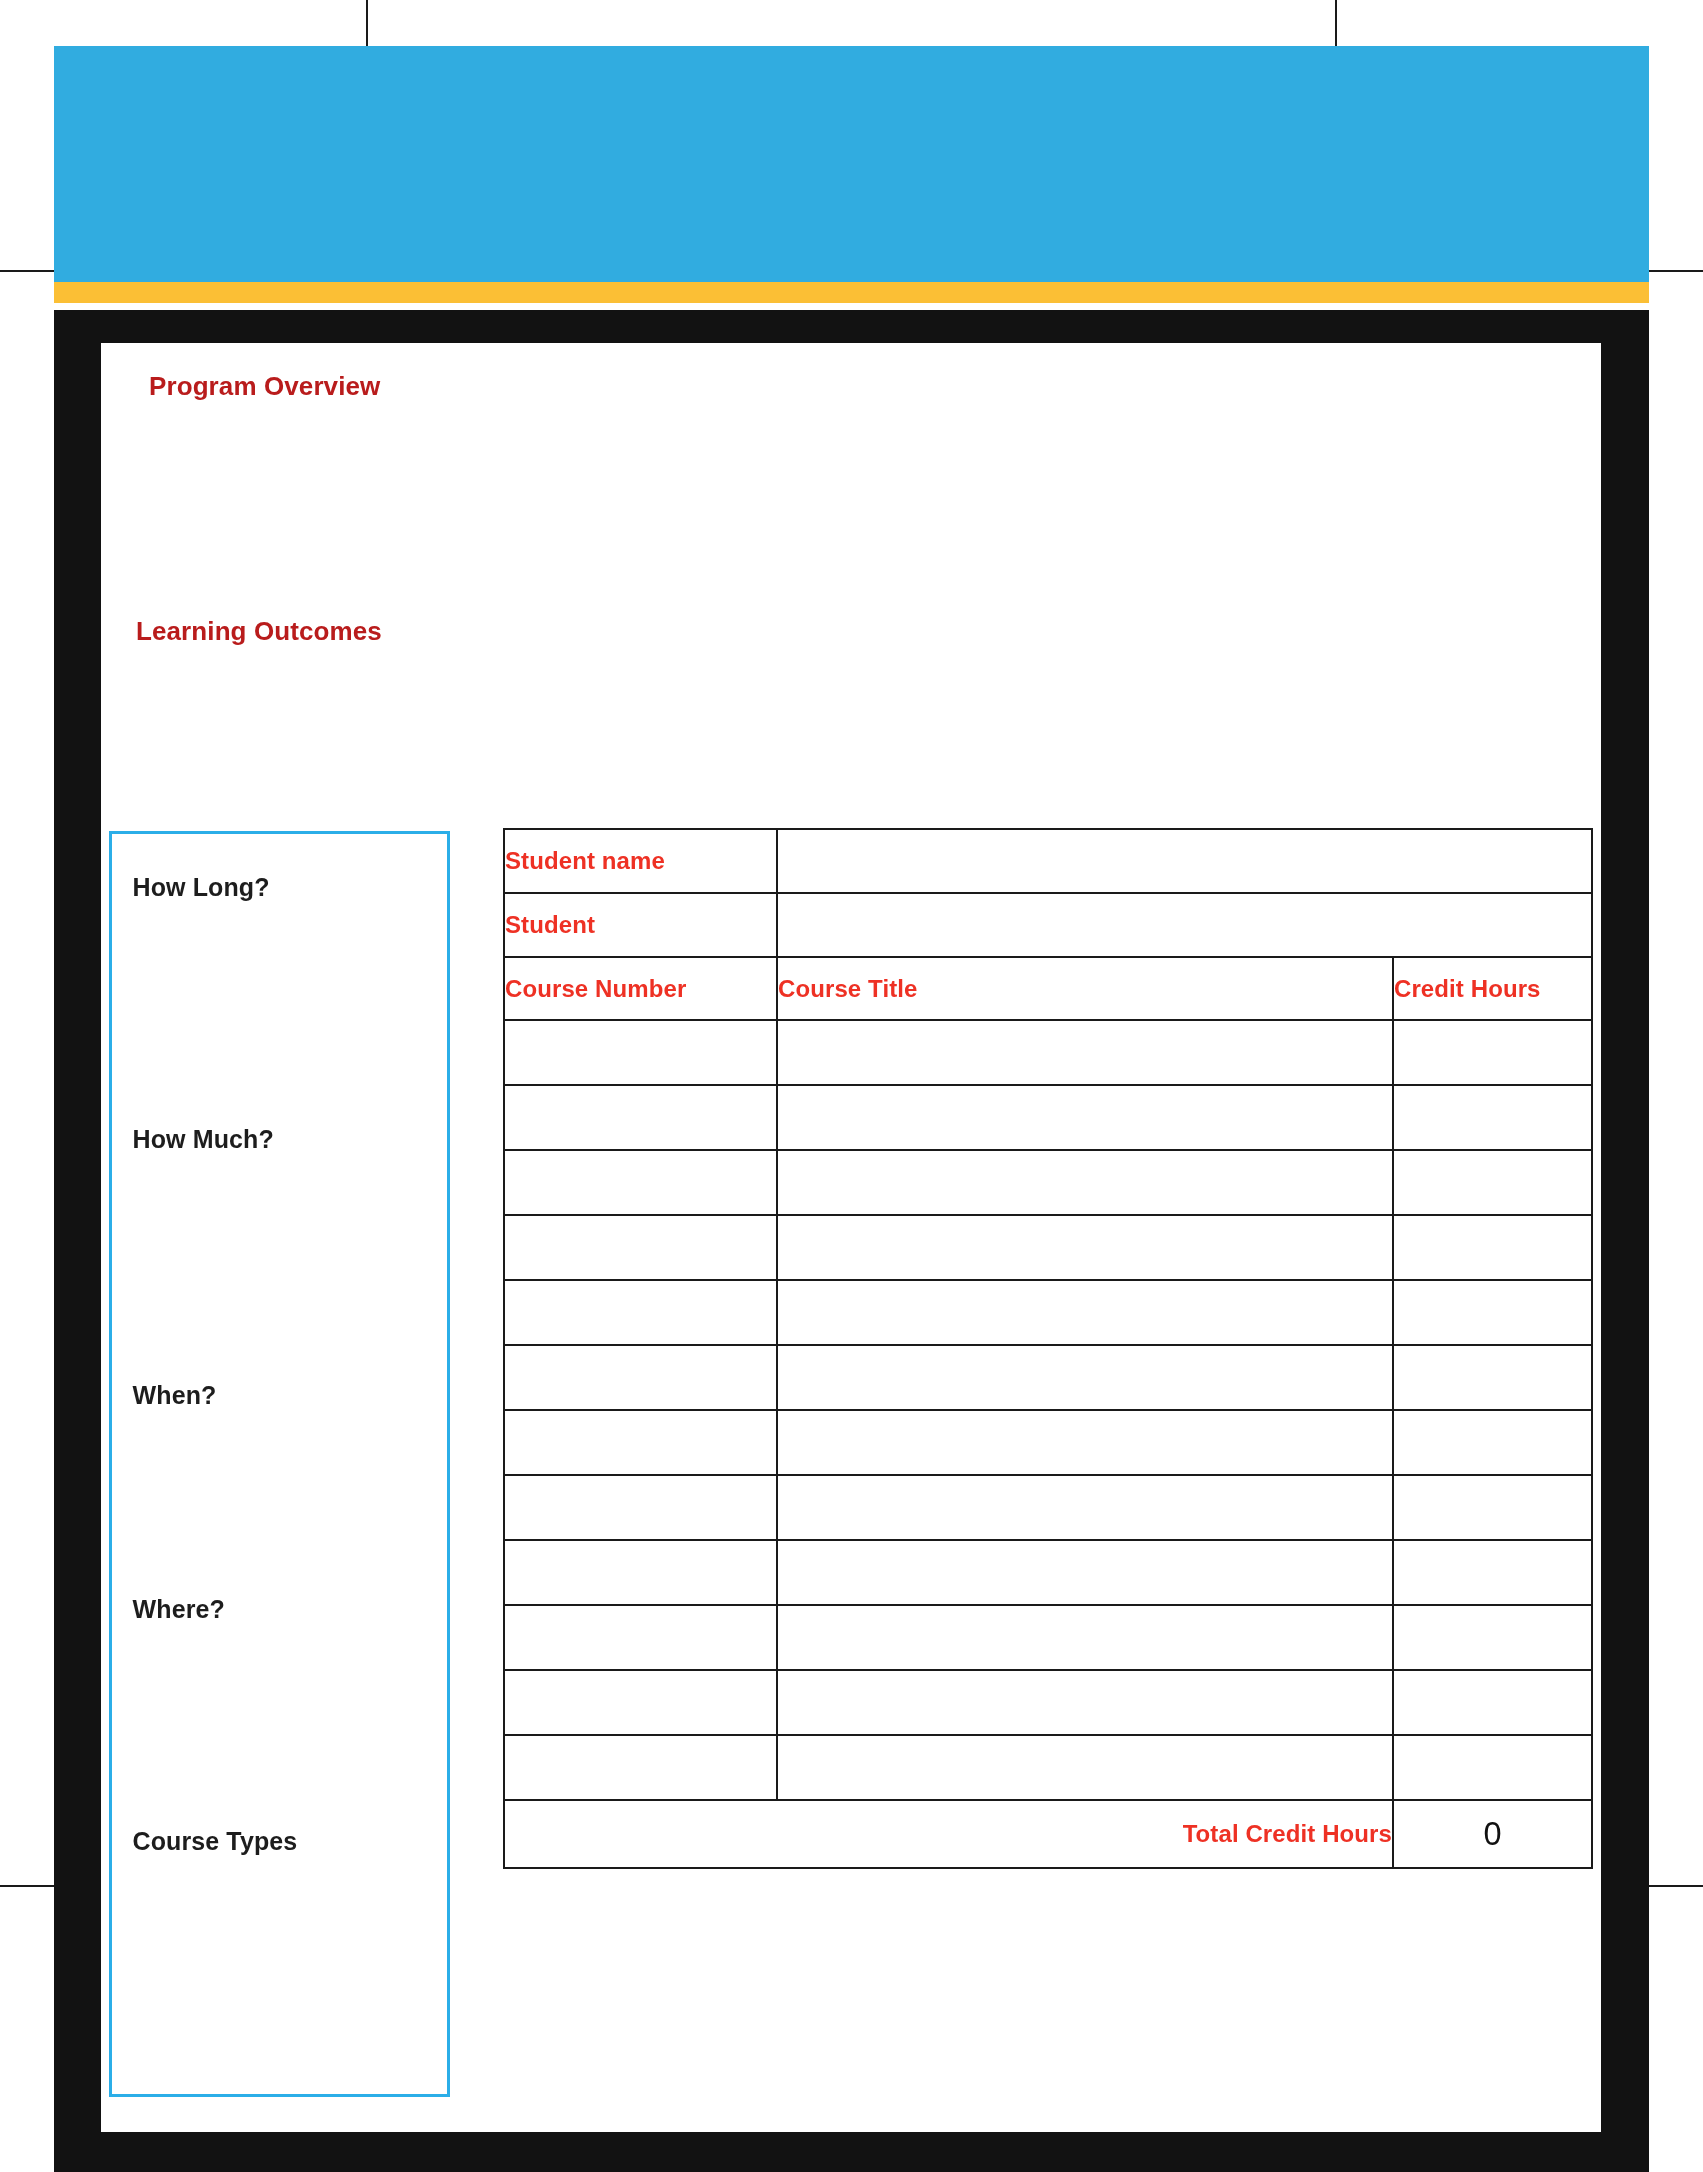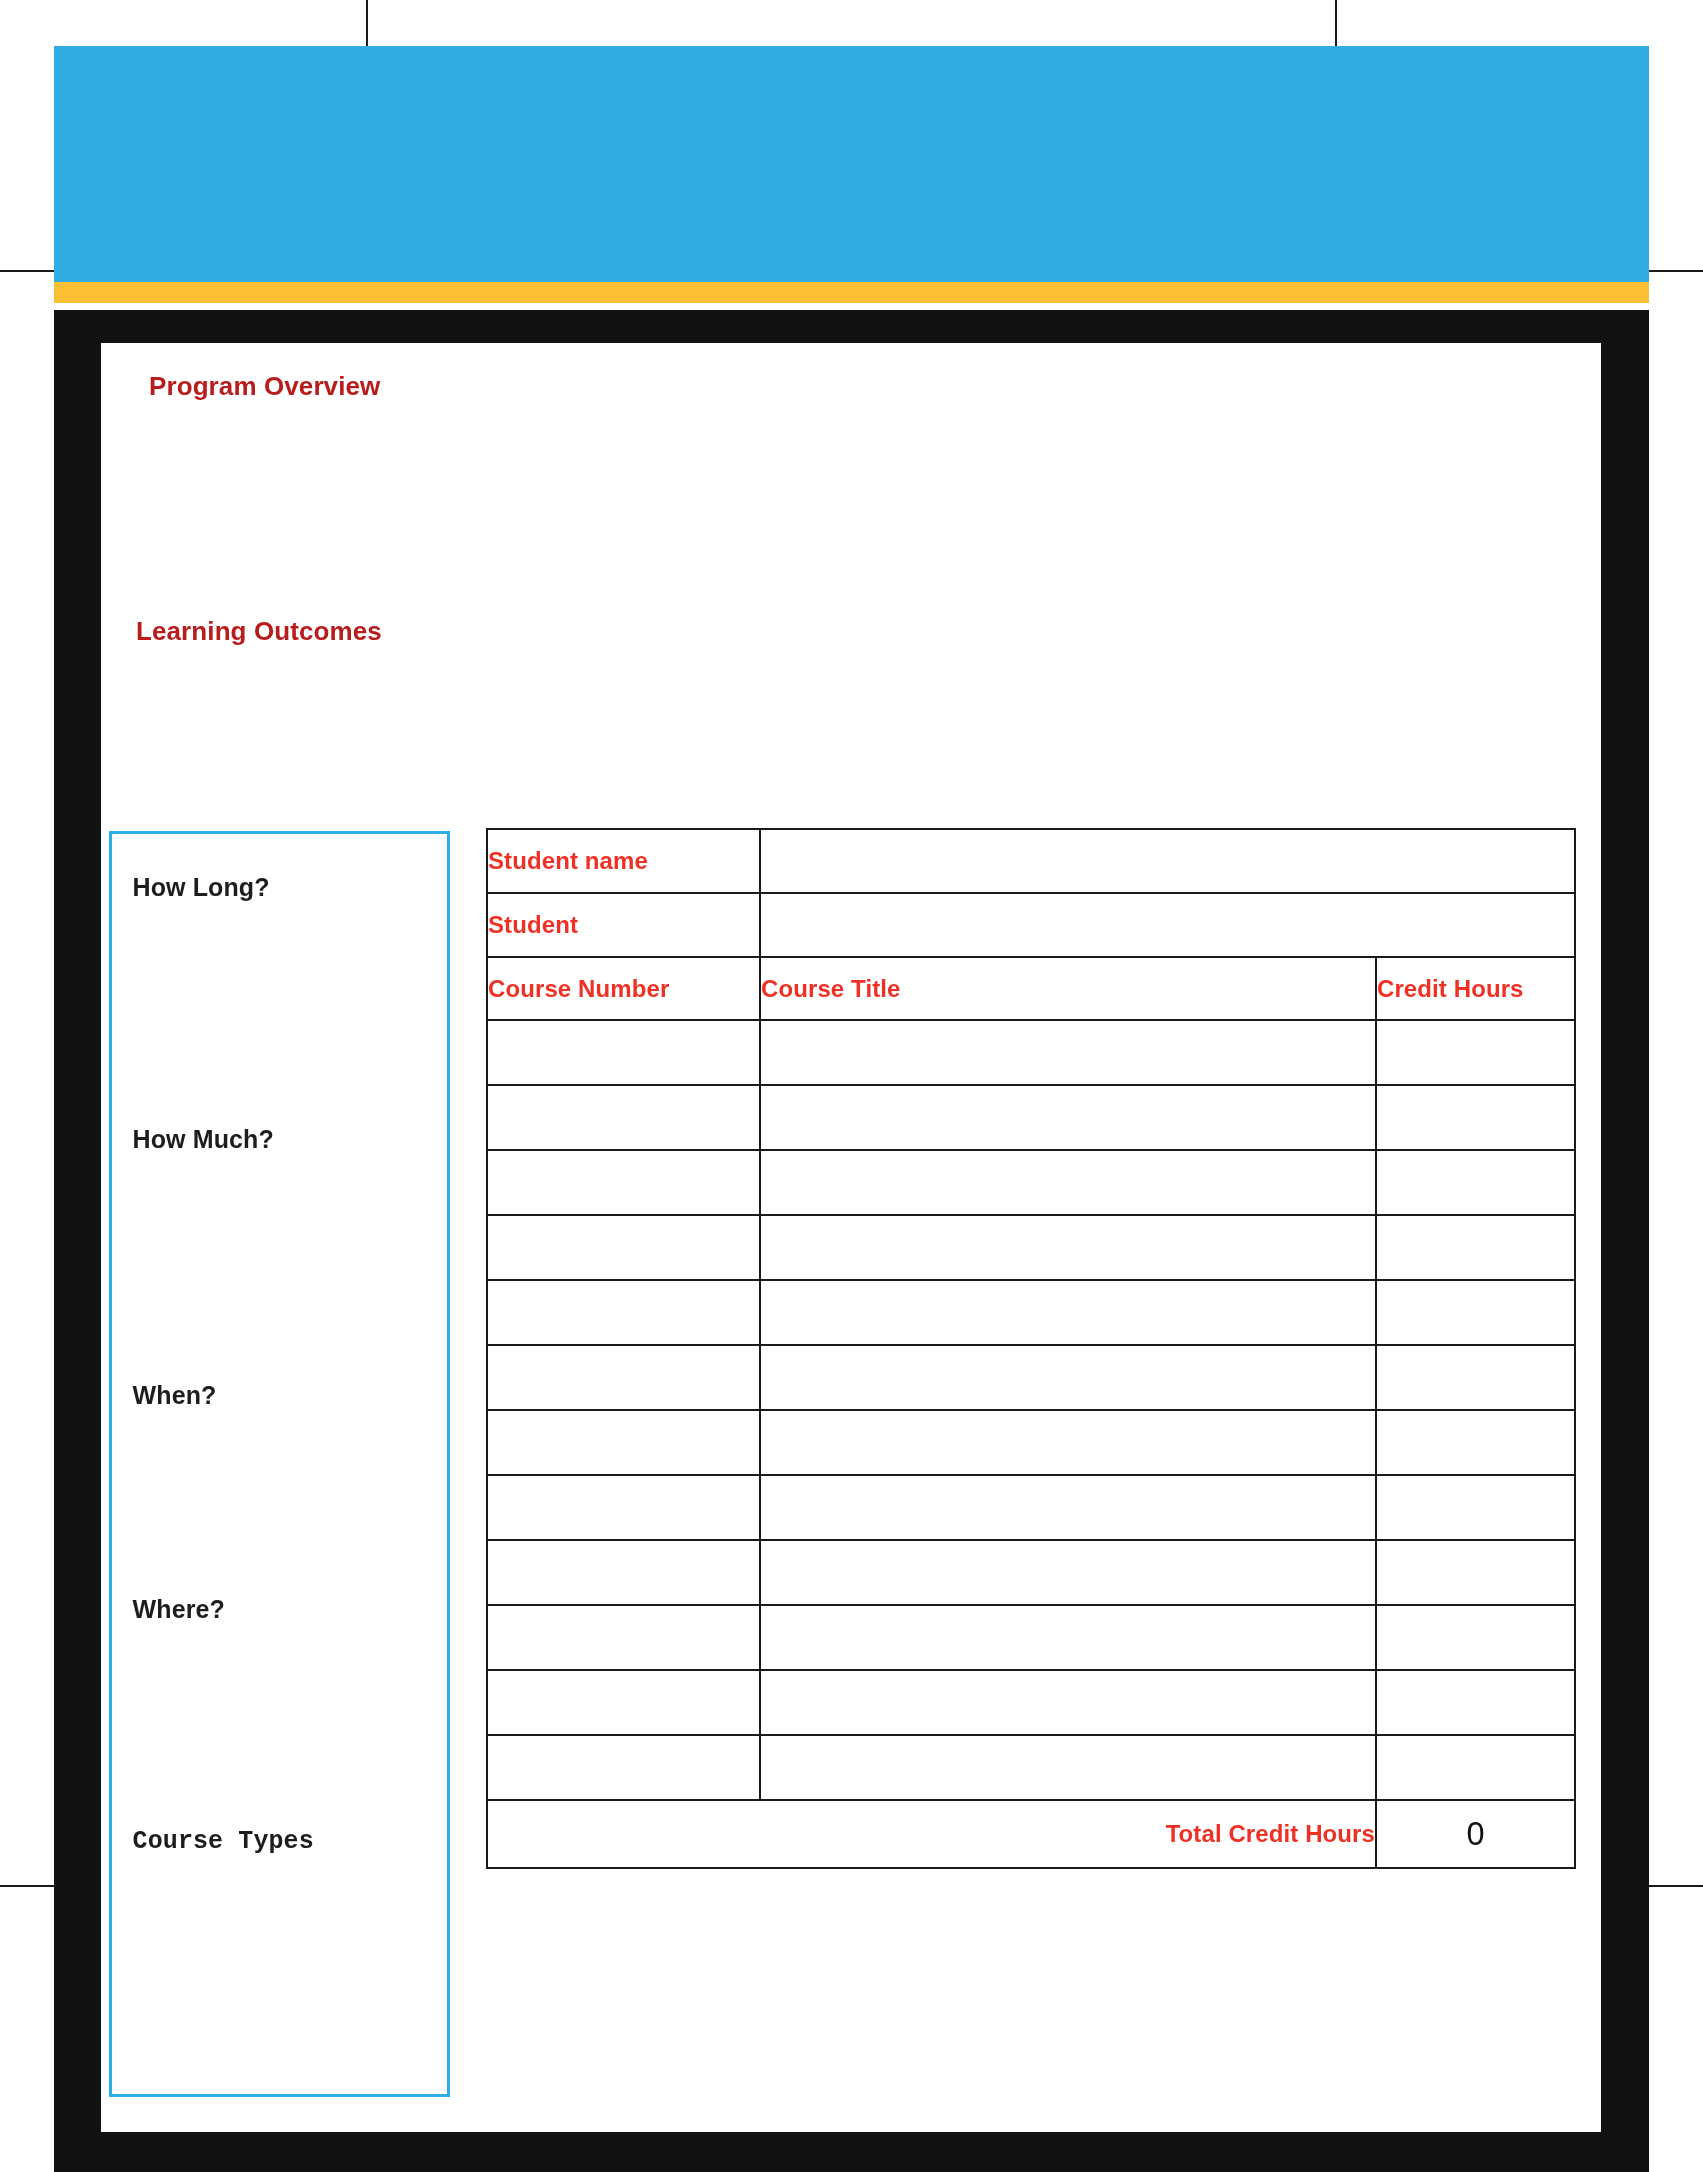--- a/index.html
+++ b/index.html
@@ -143,26 +143,26 @@
     font-size: 25px;
     font-weight: 700;
     color: #1d1d1d;
     letter-spacing: 0.1px;
     white-space: nowrap;
   }
   #sidebar-item-0 { top: 39px; }
   #sidebar-item-1 { top: 291px; }
   #sidebar-item-2 { top: 511px; margin-top: 36px; }
   #sidebar-item-3 { top: 761px; }
-  #sidebar-item-4 { top: 993px; font-family: Liberation Mono, monospace; }
+  #sidebar-item-4 { top: 993px; }
 
   
   #course-table {
     position: absolute;
-    left: 486px;
+    left: 503px;
     top: 828px;
     width: 1088px;
     border-collapse: collapse;
     table-layout: fixed;
     background: #a3a3a3;
   }
   #course-table td, #course-table th {
     border: 2.5px solid #1a1a1a;
     padding: 0;
     vertical-align: middle;

